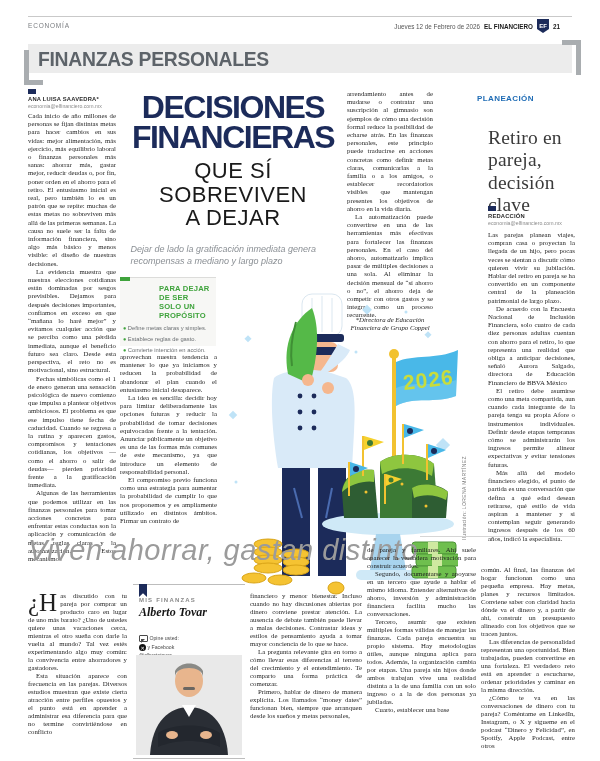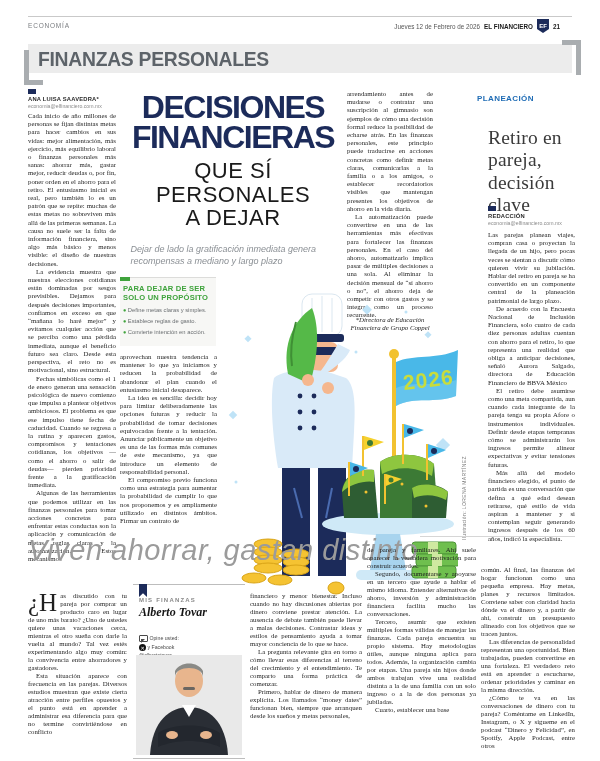--- a/index.html
+++ b/index.html
@@ -34,21 +34,21 @@
   
   .hl-bold{font-family:"Liberation Sans",sans-serif;font-weight:bold;font-size:32px;line-height:.95;
            color:#1c2b5a;text-align:center;letter-spacing:-1.5px;}
   .hl-light{font-family:"Liberation Sans",sans-serif;font-weight:normal;font-size:22px;line-height:1.08;
             color:#1a1a1a;text-align:center;letter-spacing:.5px;}
   .deck{font-family:"Liberation Sans",sans-serif;font-style:italic;font-size:9px;line-height:1.3;color:#8a8f94;text-align:left;}
   
   .gbox{background:#f7f7f5;border-top:1px solid #dcdcda;}
   .gbox-tab{width:10px;height:4px;background:#3fa33c;}
   .gbox-title{font-family:"Liberation Sans",sans-serif;font-weight:bold;font-size:7.6px;line-height:1.2;
-              color:#3fa33c;letter-spacing:.2px;}
+              color:#3fa33c;letter-spacing:.2px;margin-left:36px;}
   .bullets p{margin:0 0 4px 0;font-family:"Liberation Sans",sans-serif;font-size:5.8px;color:#6b6f72;line-height:1.2;}
   .bullets p::before{content:"● ";color:#3fa33c;font-size:5.5px;}
   
   .kicker{font-family:"Liberation Sans",sans-serif;font-weight:bold;font-size:8px;color:#1f6cb5;letter-spacing:.4px;}
   .side-hl{font-size:19.5px;line-height:1.15;color:#3a3a3a;letter-spacing:.2px;margin-top:19px;}
   
   .bottom-title{font-family:"Liberation Sans",sans-serif;font-style:italic;font-size:29px;color:#9b9b9b;
                 letter-spacing:.5px;white-space:nowrap;}
   .dropcap{float:left;font-size:25px;line-height:20px;font-weight:normal;color:#1f1f1f;margin:1px 3px 0 0;}
   
@@ -87,21 +87,21 @@
   <div class="abs bodytext" style="left:28px;top:112px;width:88px;">
       <p>Cada inicio de año millones de personas se fijan distintas metas para hacer cambios en sus vidas: mejor alimentación, más ejercicio, más equilibrio laboral o finanzas personales más sanas: ahorrar más, gastar mejor, reducir deudas o, por fin, poner orden en el ahorro para el retiro. El entusiasmo inicial es real, pero también lo es un patrón que se repite: muchas de estas metas no sobreviven más allá de las primeras semanas. La causa no suele ser la falta de información financiera, sino algo más básico y menos visible: el diseño de nuestras decisiones.</p>
       <p>La evidencia muestra que nuestras elecciones cotidianas están dominadas por sesgos previsibles. Dejamos para después decisiones importantes, confiamos en exceso en que “mañana lo haré mejor” y evitamos cualquier acción que se perciba como una pérdida inmediata, aunque el beneficio futuro sea claro. Desde esta perspectiva, el reto no es motivacional, sino estructural.</p>
       <p>Fechas simbólicas como el 1 de enero generan una sensación psicológica de nuevo comienzo que impulsa a plantear objetivos ambiciosos. El problema es que ese impulso tiene fecha de caducidad. Cuando se regresa a la rutina y aparecen gastos, compromisos y tentaciones cotidianas, los objetivos —como el ahorro o salir de deudas— pierden prioridad frente a la gratificación inmediata.</p>
       <p>Algunas de las herramientas que podemos utilizar en las finanzas personales para tomar acciones concretas para enfrentar estas conductas son la aplicación y comunicación de metas, reglas claras y la automatización. Estos mecanismos</p>
     </div>
 
   <div class="abs" style="left:120px;top:92px;width:226px;">
     <div class="hl-bold">DECISIONES</div>
     <div class="hl-bold">FINANCIERAS</div>
-    <div class="hl-light" style="margin-top:6px;">QUE SÍ PERSONALES</div>
+    <div class="hl-light" style="margin-top:6px;">QUE SÍ SOBREVIVEN</div>
     <div class="hl-light">A DEJAR</div>
     <div class="deck" style="margin:14px auto 0;width:205px;">Dejar de lado la gratificación inmediata genera recompensas a mediano y largo plazo</div>
   </div>
 
   <div class="abs gbox" style="left:120px;top:277px;width:96px;height:68px;">
     <div class="gbox-tab" style="margin:-1px 0 3px 0;"></div>
     <div class="gbox-title" style="padding:0 3px;">PARA DEJAR DE SER SOLO UN PROPÓSITO</div>
     <div class="bullets" style="padding:5px 3px 0;">
         <p>Define metas claras y simples.</p>
         <p>Establece reglas de gasto.</p>

